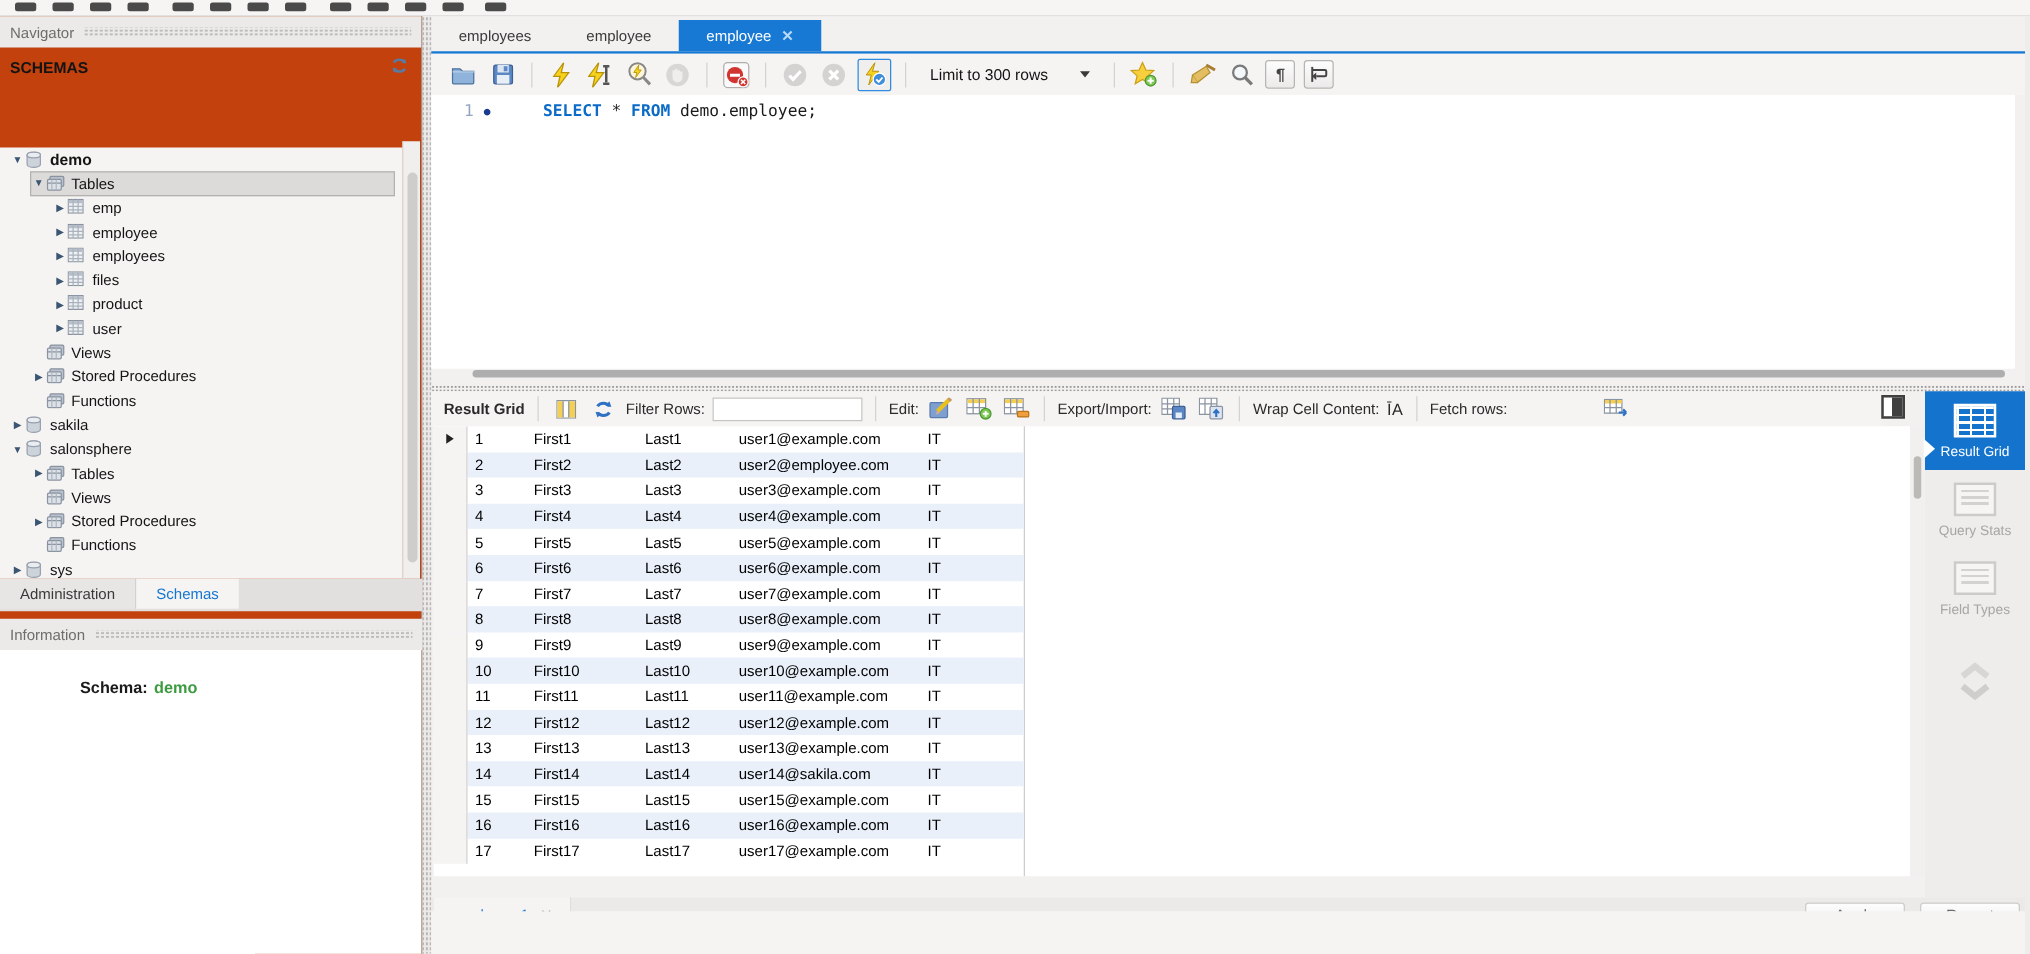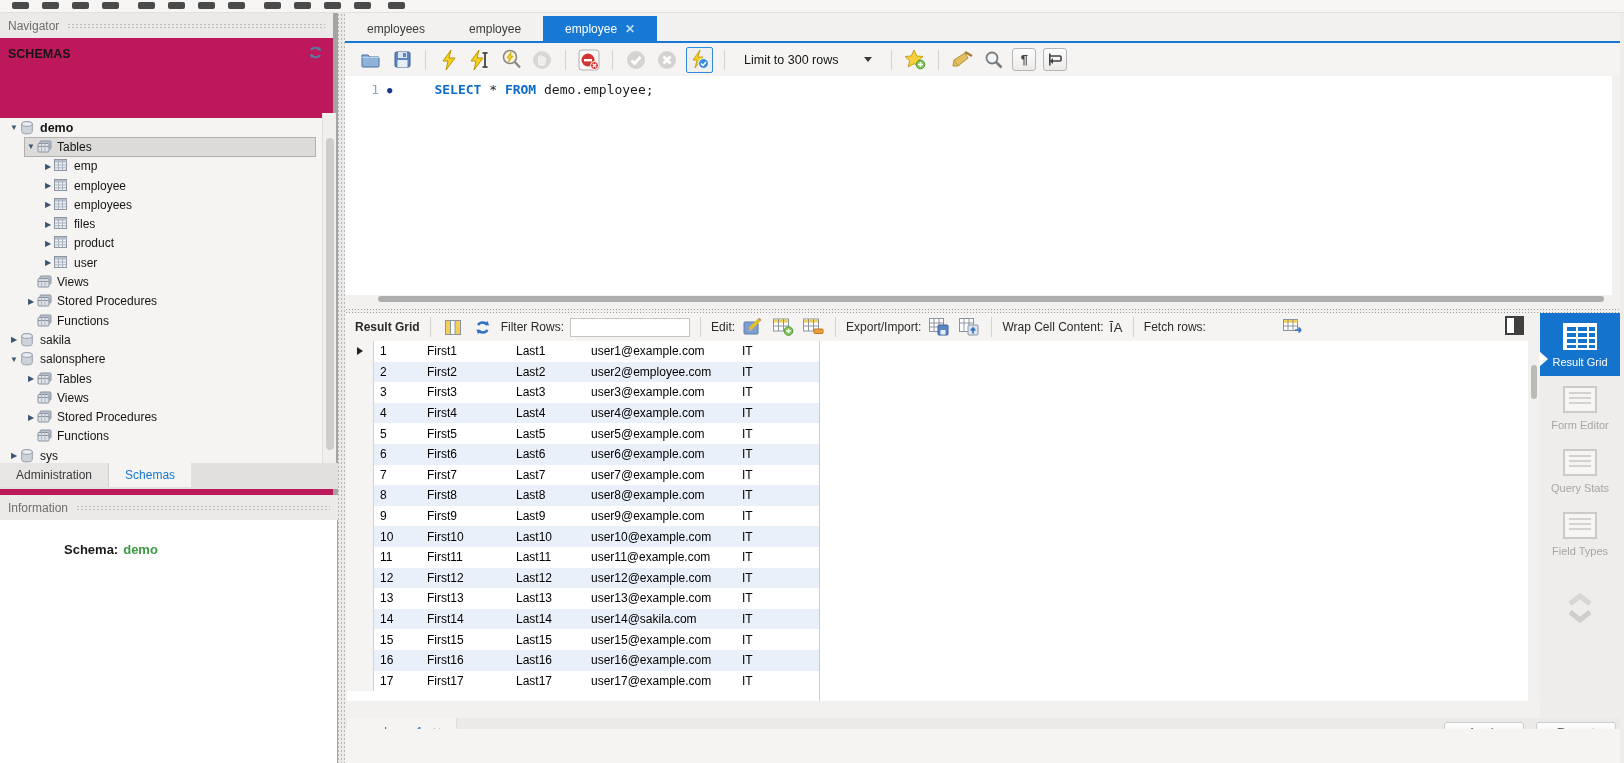--- a/index.html
+++ b/index.html
@@ -7,21 +7,21 @@
   body{width:1624px;height:763px;position:relative;overflow:hidden;
        background:#f2f1f0;font-family:"Liberation Sans",sans-serif;
        font-size:12px;color:#1a1a1a;-webkit-font-smoothing:antialiased}
   .abs{position:absolute}
 
   
   #top-strip{left:0;top:0;width:1624px;height:13px;background:#f6f5f4;border-bottom:1px solid #e3e1e0}
   .frag{position:absolute;top:2px;width:17px;height:7px;background:#4a4a4a;border-radius:2px}
 
   
-  #sidebar{left:0;top:13px;width:338px;height:750px;background:#be185d;border-right:5px solid #a3a3a3}
+  #sidebar{left:0;top:13px;width:338px;height:750px;background:#c2410c;border-right:1px solid #a3a3a3}
   .panel-header{height:25px;display:flex;align-items:center;padding:0 8px;background:#eceae9;color:#6f6d6c;font-size:12px}
   .dots{flex:1;height:7px;margin-left:8px;background-image:radial-gradient(#bdbbb9 1px,transparent 1.1px);background-size:4px 3px;background-position:0 1px}
   #schemas-head{display:flex;align-items:center;justify-content:space-between;padding:8px 10px 4px 8px}
   #schemas-title{font-weight:bold;font-size:12.5px;color:#141414}
   #filter-row{display:flex;align-items:center;padding:4px 12px 6px 8px;gap:4px}
   #filter-input{flex:1;height:21px;border:1px solid #c6c4c2;background:#fff;font:12px "Liberation Sans",sans-serif;color:#9b9997;padding:0 5px;outline:none}
   #tree{position:absolute;left:0;top:105px;width:322px;height:345px;background:#f5f4f3;overflow:hidden}
   .tree-row{height:19.3px;display:flex;align-items:center;position:relative;white-space:nowrap}
   .tree-arrow{width:12px;font-size:8px;color:#3b5572;text-align:center;flex:0 0 12px}
   .tree-label{margin-left:5px;font-size:12px;color:#141414}
@@ -749,24 +749,20 @@
   </div>
 
 <div class="abs" id="right-panel">
     <div class="rp-btn active">
       <span class="rp-notch"></span>
       <div class="rp-ic ic-grid-active"></div>
       <div class="rp-label">Result Grid</div>
     </div>
     <div class="rp-btn">
       <div class="rp-ic ic-doc"></div>
-      <div class="rp-label">Form Editor</div>
-    </div>
-    <div class="rp-btn">
-      <div class="rp-ic ic-doc"></div>
       <div class="rp-label">Query Stats</div>
     </div>
     <div class="rp-btn">
       <div class="rp-ic ic-doc"></div>
       <div class="rp-label">Field Types</div>
     </div>
     <div id="rp-chevrons">
       <svg width="26" height="14" viewBox="0 0 26 14">
         <polyline points="3,11 13,3 23,11" fill="none" stroke="#d8d6d4" stroke-width="5"></polyline>
       </svg>

